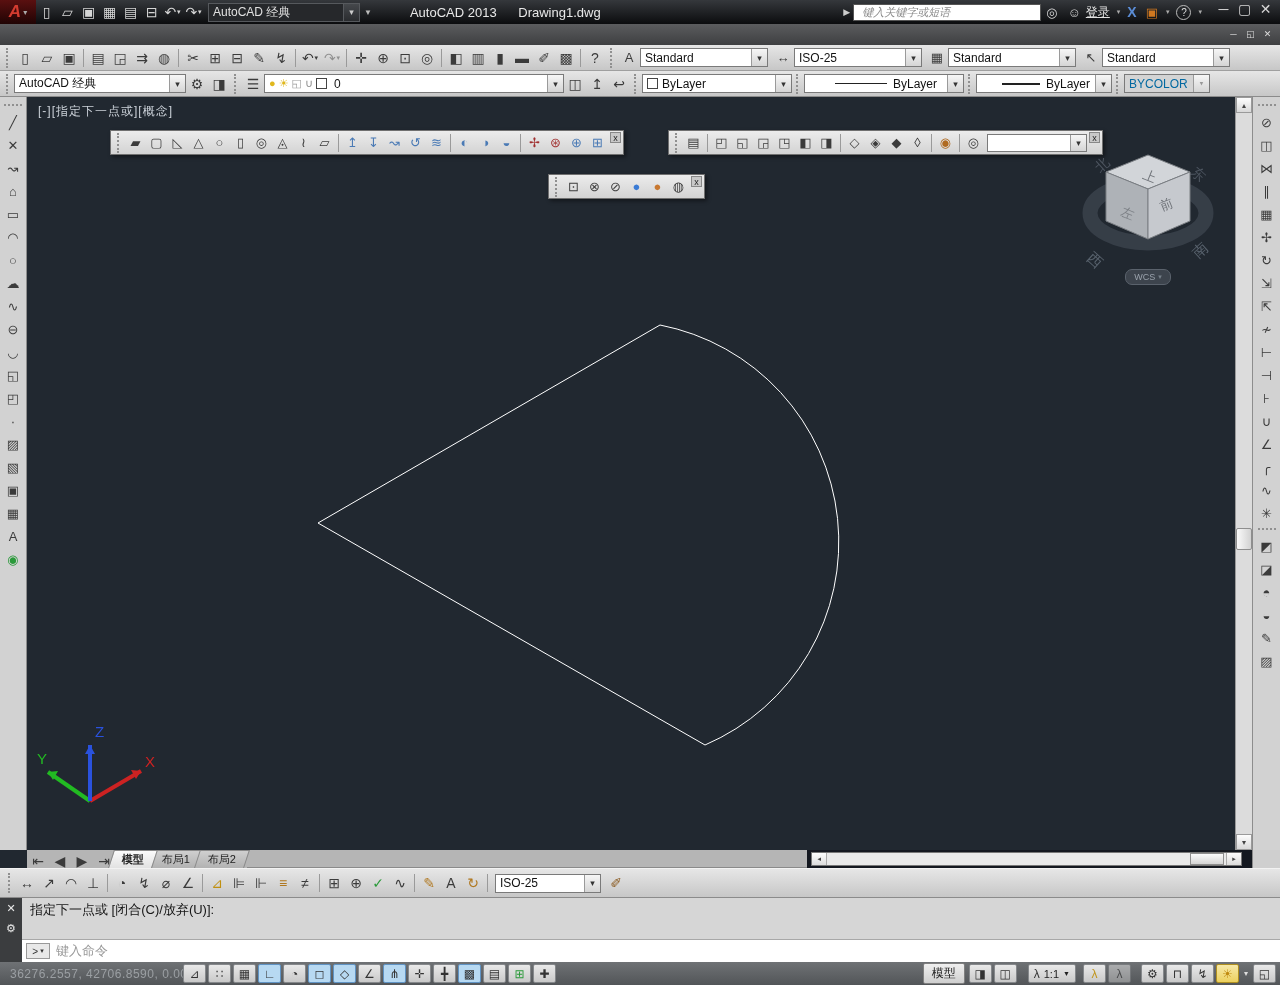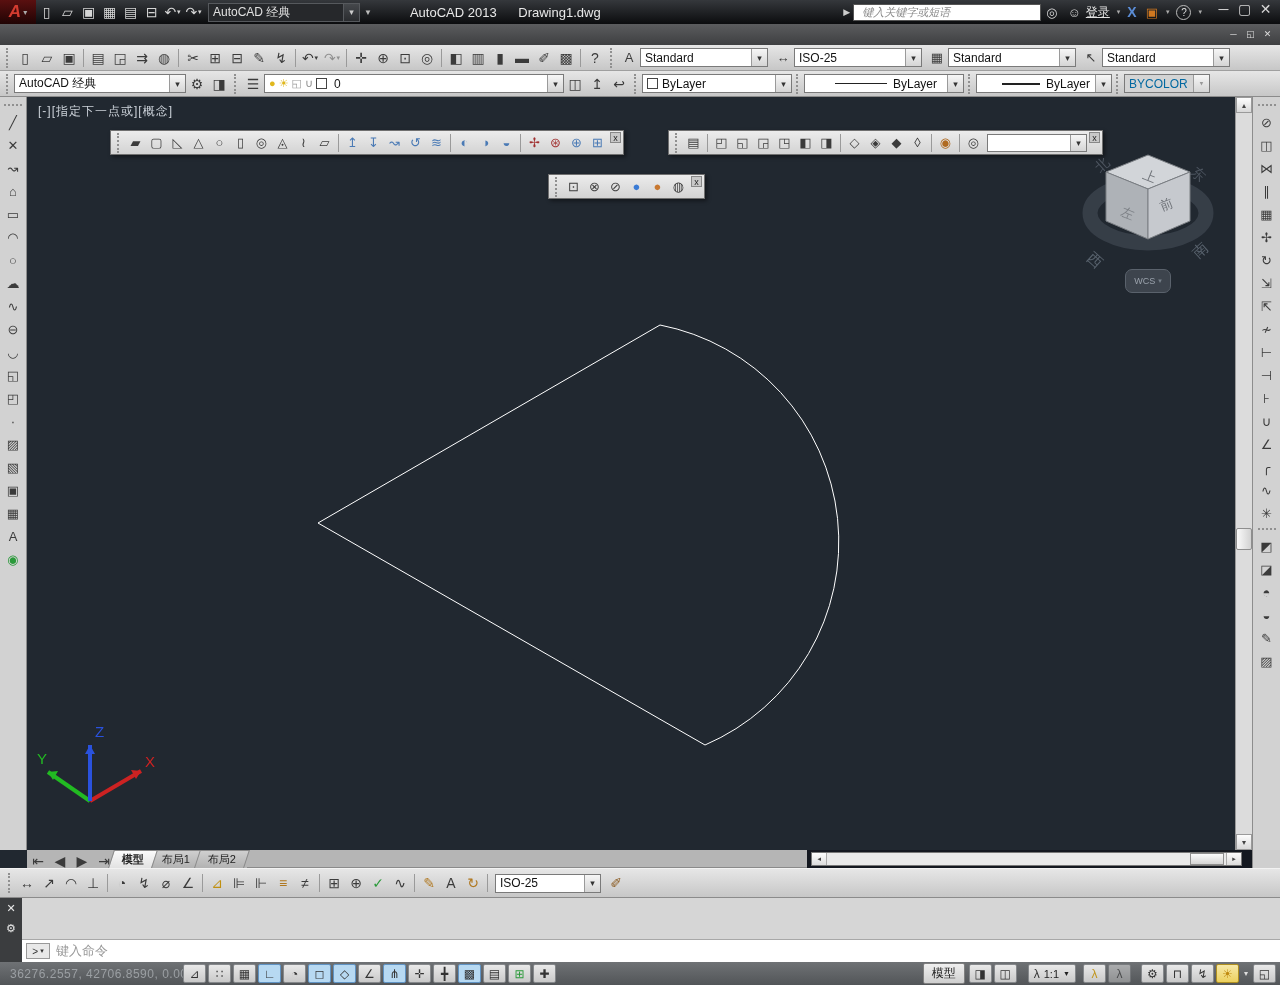--- a/index.html
+++ b/index.html
@@ -77,21 +77,21 @@
   
   .float-tb{position:absolute;height:25px;background:linear-gradient(#ececec,#d3d3d3);border:1px solid #707070;box-shadow:2px 2px 4px rgba(0,0,0,.45);display:flex;align-items:center;padding:0 2px;}
   .float-tb .tbtn{width:21px;height:21px;font-size:13px;}
   .tb-close{width:11px;height:11px;align-self:flex-start;margin:1px 0 0 2px;font-size:9px;line-height:10px;text-align:center;color:#222;background:#c8c8c8;border:1px solid #888;}
   #view-combo{width:100px;height:18px;margin-left:3px;background:#fff;}
 
   #viewport-label{position:absolute;left:11px;top:6px;font-size:12px;color:#ccd2d9;letter-spacing:1px;}
 
   
   #viewcube{position:absolute;left:1051px;top:50px;}
-  #wcs-btn{position:absolute;left:1098px;top:172px;width:46px;height:24px;background:#3d444d;border:1px solid #5a626c;border-radius:7px;color:#9aa2ac;font-size:9px;display:flex;align-items:center;justify-content:center;gap:3px;}
+  #wcs-btn{position:absolute;left:1098px;top:172px;width:46px;height:16px;background:#3d444d;border:1px solid #5a626c;border-radius:7px;color:#9aa2ac;font-size:9px;display:flex;align-items:center;justify-content:center;gap:3px;}
   #wcs-btn .c{font-size:7px;color:#76808a;}
 
   
   #ucs{position:absolute;left:8px;top:612px;}
 
   
   #shape-svg{position:absolute;left:0;top:0;}
 
   
   #tabrow{position:absolute;left:27px;top:753px;width:1253px;height:18px;background:#b5b5b5;display:flex;align-items:stretch;font-size:11px;}
@@ -854,20 +854,21 @@
         </span>
       </div>
   </div>
 
   <div id="cmdwin" class="band">
     <div id="cmd-strip">
       <span class="ci">✕</span>
       <span class="ci">⚙</span>
     </div>
     <div id="cmd-history">
+      <div>指定下一点或 [闭合(C)/放弃(U)]:</div>
     </div>
     <div id="cmd-input">
       <span id="prompt-chip">
         <span>&gt;</span>
         <span class="c">▾</span>
       </span>
       <span id="cmd-placeholder">键入命令</span>
     </div>
   </div>
 

